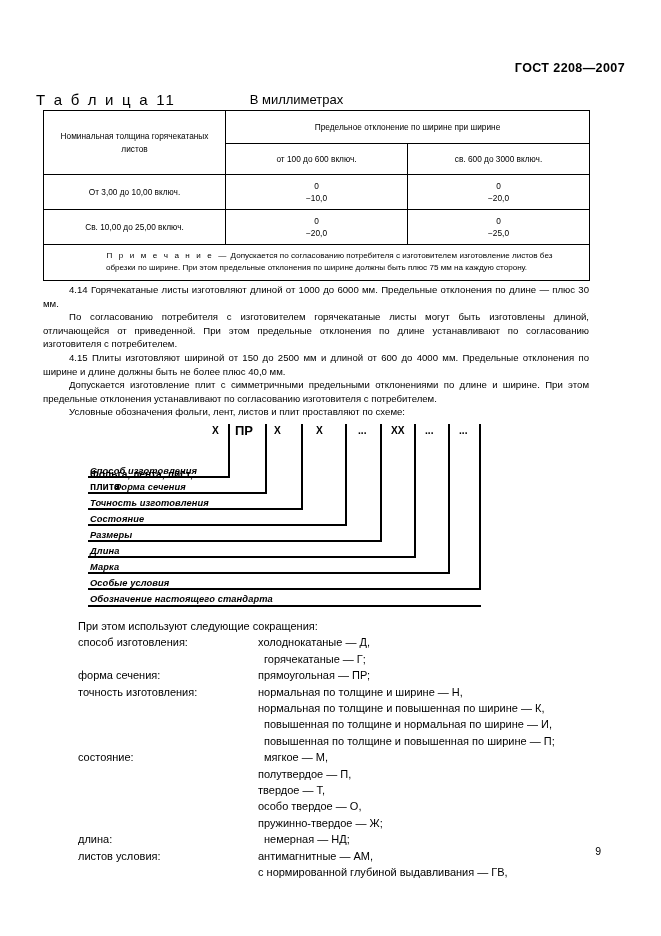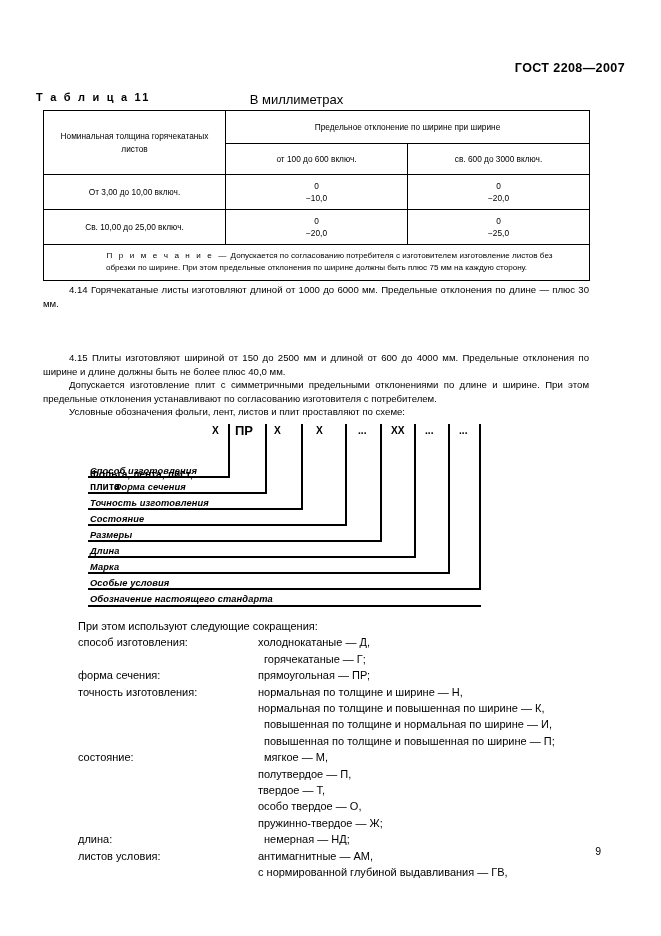--- a/index.html
+++ b/index.html
@@ -13,21 +13,21 @@
   .page{position:relative;width:661px;height:936px;}
 
   
   .hdr-std{
     position:absolute;left:0;top:61px;width:625px;
     text-align:right;
     font-size:12.5px;font-weight:bold;letter-spacing:.4px;
   }
   .tbl-caption{
     position:absolute;left:36px;top:91px;
-    font-size:11px;letter-spacing:2.2px;font-weight:bold;
+    font-size:15px;letter-spacing:2.2px;
   }
   .units{
     position:absolute;left:0;top:92px;width:593px;
     text-align:center;font-size:13px;
   }
 
   
   .t11{
     position:absolute;left:43px;top:110px;width:546px;
     border-collapse:collapse;
@@ -146,20 +146,23 @@
       <tr>
         <td class="note outer" colspan="3">
           <span class="ind sp">П р и м е ч а н и е —</span><span> Допускается по согласованию потребителя с изготовителем  изготовление листов без</span><br><span>обрезки по ширине. При этом предельные отклонения по ширине должны быть плюс 75 мм на каждую сторону.</span>
         </td>
       </tr>
     </tbody>
   </table>
 
   <div class="para" style="top:283px">
     <p>4.14  Горячекатаные листы изготовляют длиной от 1000 до 6000 мм. Предельные отклонения по длине — плюс 30 мм.</p>
+  </div>
+  <div class="para" style="top:310px">
+    <p>По согласованию потребителя с изготовителем горячекатаные листы могут быть изготовлены длиной, отличающейся от приведенной. При этом предельные отклонения по длине устанавливают по согласованию изготовителя с потребителем.</p>
   </div>
   <div class="para" style="top:351px">
     <p>4.15  Плиты изготовляют шириной от 150 до 2500 мм и длиной от 600 до 4000 мм. Предельные отклонения по ширине и длине должны быть не более плюс 40,0 мм.</p>
   </div>
   <div class="para" style="top:378px">
     <p>Допускается изготовление плит с симметричными предельными отклонениями по длине и ширине. При этом предельные отклонения устанавливают по согласованию изготовителя с потребителем.</p>
   </div>
   <div class="para" style="top:405px">
     <p>Условные обозначения фольги, лент, листов и плит проставляют по схеме:</p>
   </div>

